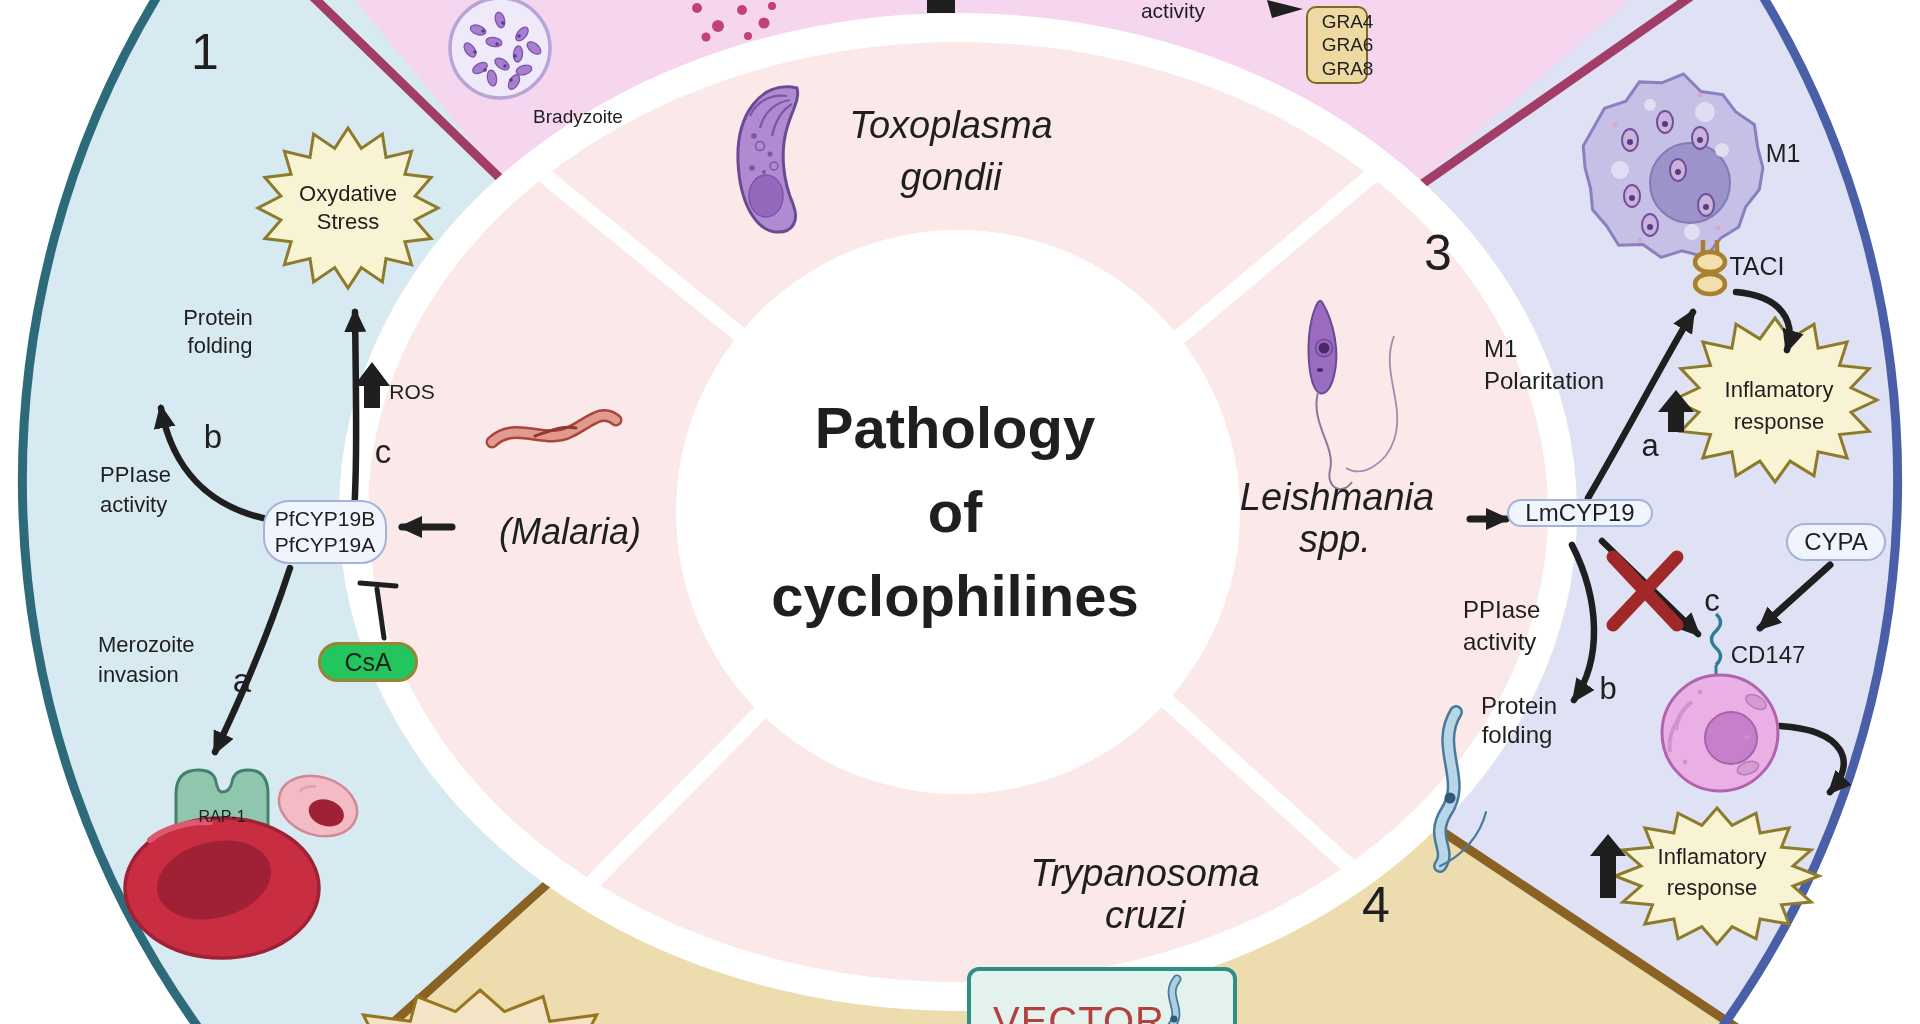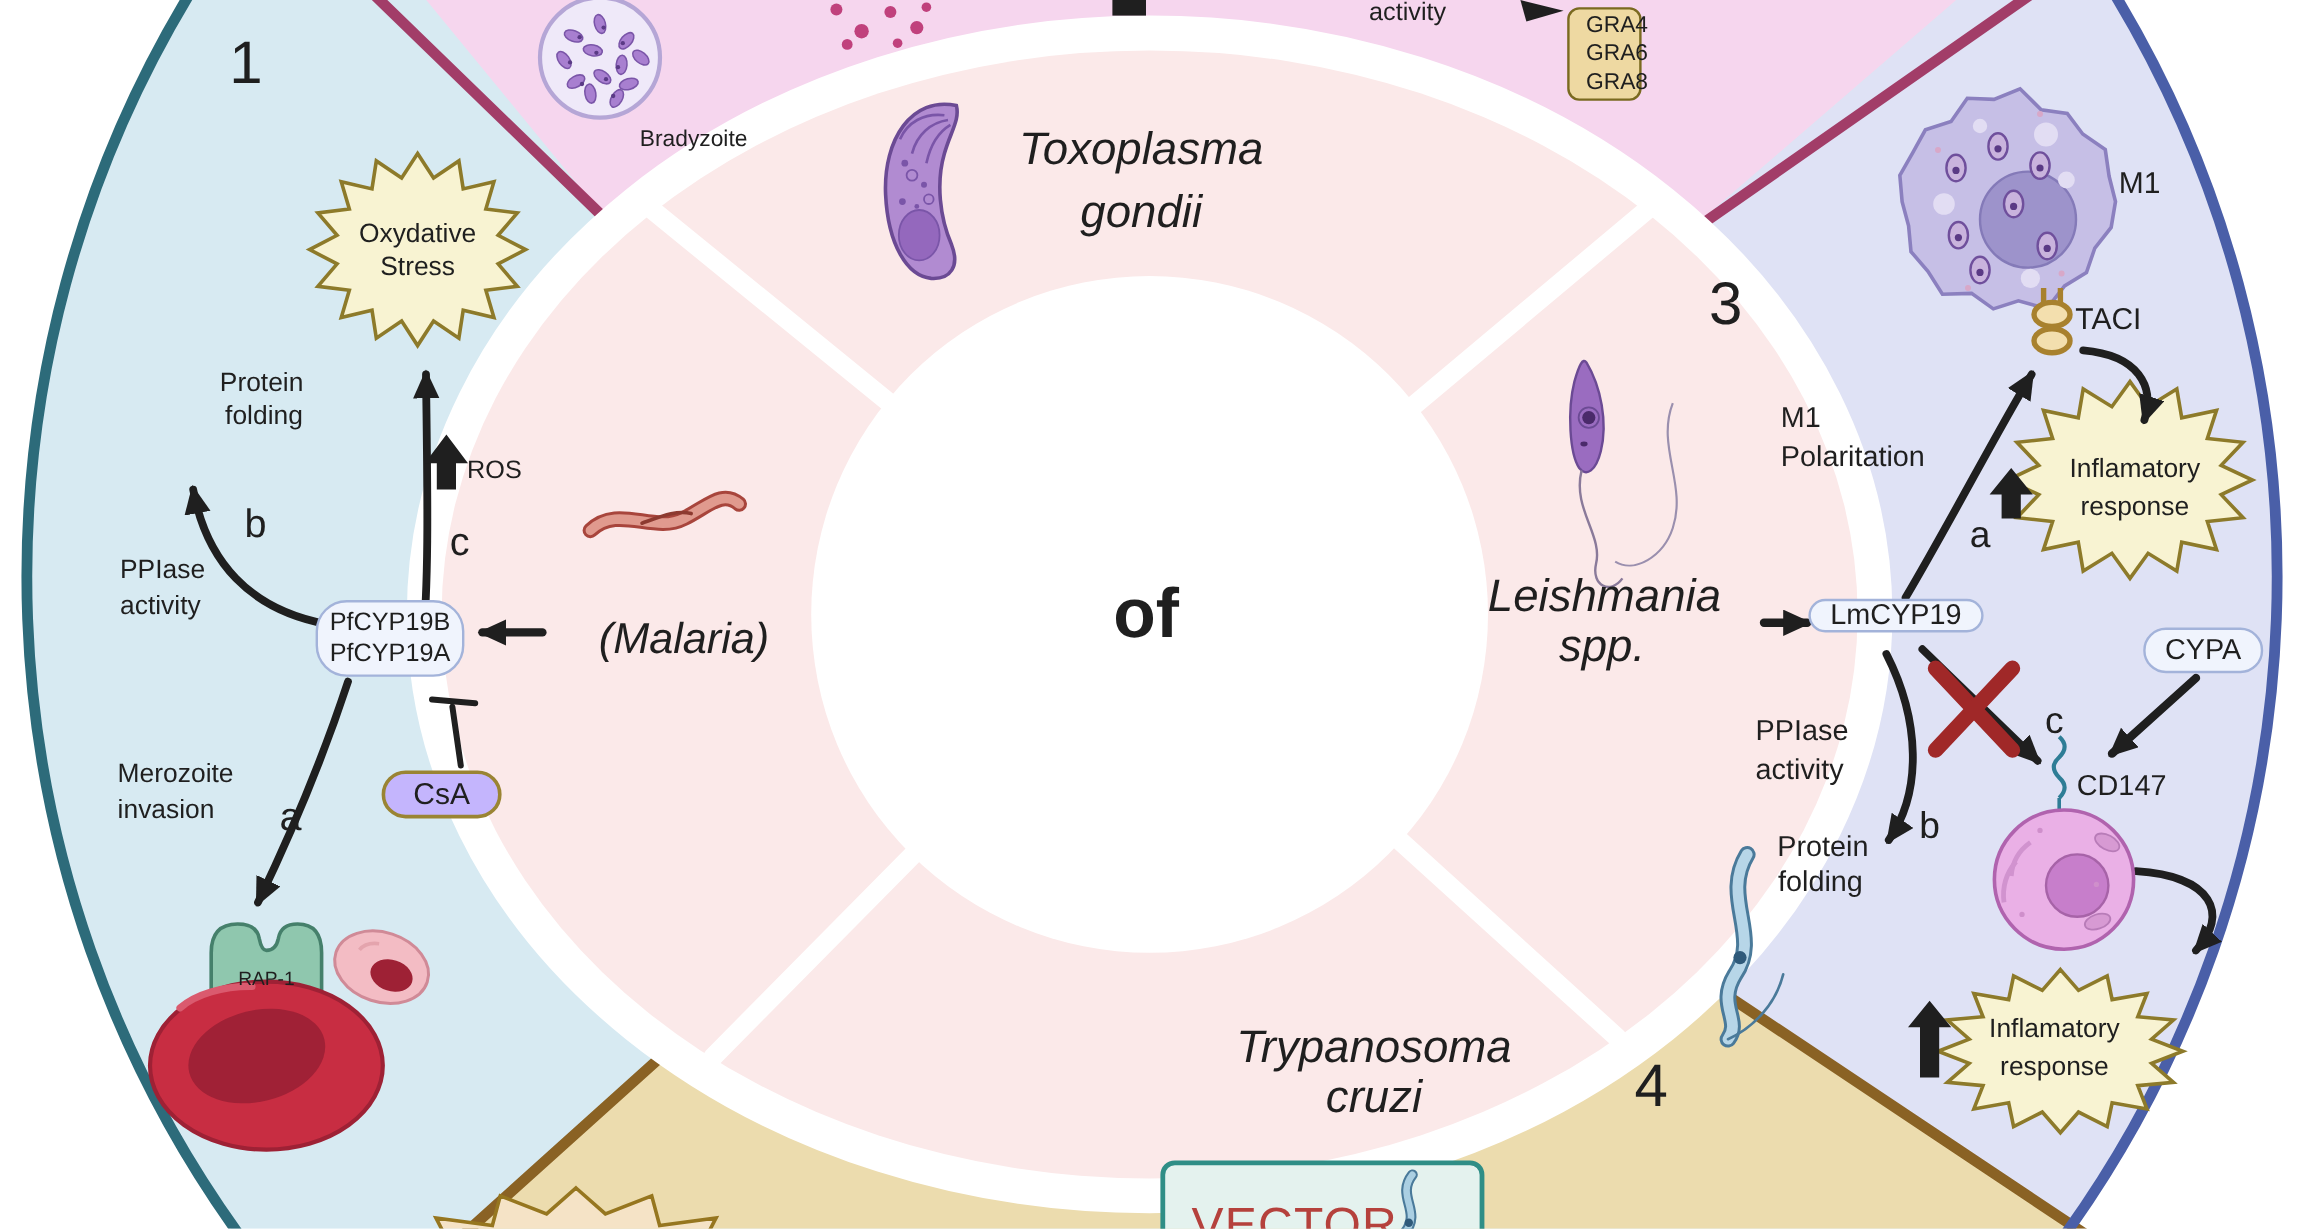--- a/index.html
+++ b/index.html
@@ -5,21 +5,21 @@
   html,body{margin:0;padding:0;background:#fff;overflow:hidden;}
   .stage{position:relative;width:1920px;height:1024px;background:#fff;font-family:"Liberation Sans",sans-serif;}
   .stage svg.base{position:absolute;left:0;top:0;}
   .lbl{position:absolute;transform:translate(-50%,-50%);white-space:nowrap;color:#1f1f1f;line-height:1.05;text-align:center;font-family:"Liberation Sans",sans-serif;}
   .lbl-l{position:absolute;white-space:nowrap;color:#1f1f1f;line-height:1.35;text-align:left;font-family:"Liberation Sans",sans-serif;}
   .it{font-style:italic;}
   .bold{font-weight:700;}
   .med{font-weight:500;}
   .cap{position:absolute;box-sizing:border-box;background:#f0f4fd;border:2px solid #a3b3da;border-radius:26px;
        display:flex;flex-direction:column;align-items:center;justify-content:center;color:#1f1f1f;line-height:1.25;}
-  .pill{position:absolute;box-sizing:border-box;background:#c4b5fd;border:3px solid #9a8433;border-radius:22px;
+  .pill{position:absolute;box-sizing:border-box;background:#22c55e;border:3px solid #9a8433;border-radius:22px;
        display:flex;align-items:center;justify-content:center;color:#1f1f1f;text-align:right;}
   .grabox{position:absolute;box-sizing:border-box;background:#eed9a2;border:2px solid #7a6a20;border-radius:10px;
        display:flex;flex-direction:column;align-items:center;justify-content:center;color:#1f1f1f;line-height:1.22;padding-left:21px;}
   .vecbox{position:absolute;box-sizing:border-box;background:#e4f2ee;border:4px solid #2f8e86;border-radius:12px;}
   .vecbox .vectext{position:absolute;left:22px;top:28px;color:#b5413c;font-size:40px;font-weight:500;letter-spacing:1px;}
 </style>
 </head>
 <body>
 
 <div class="stage">
@@ -253,21 +253,23 @@
 
     <g fill="none" stroke-linecap="round">
       <path d="M 1456,712 C 1434,748 1468,780 1446,812 C 1430,838 1452,850 1440,866" stroke="#4a7a9a" stroke-width="14"></path>
       <path d="M 1456,712 C 1434,748 1468,780 1446,812 C 1430,838 1452,850 1440,866" stroke="#b7d6e8" stroke-width="9"></path>
       <path d="M 1440,866 C 1462,856 1480,836 1486,812" stroke="#4a7a9a" stroke-width="2.2"></path>
       <circle cx="1450" cy="798" r="5.5" fill="#2f5a7a" stroke="none"></circle>
     </g>
   </g>
 </svg>
 
+  <div class="lbl bold" style="left:955px;top:428px;font-size:58px;">Pathology</div>
   <div class="lbl bold" style="left:955px;top:512px;font-size:58px;">of</div>
+  <div class="lbl bold" style="left:955px;top:596px;font-size:58px;">cyclophilines</div>
 
   <div class="lbl it" style="left:951px;top:126px;font-size:38px;">Toxoplasma</div>
   <div class="lbl it" style="left:951px;top:178px;font-size:38px;">gondii</div>
   <div class="lbl it" style="left:570px;top:532px;font-size:36px;">(Malaria)</div>
   <div class="lbl it" style="left:1337px;top:498px;font-size:38px;">Leishmania</div>
   <div class="lbl it" style="left:1335px;top:540px;font-size:38px;">spp.</div>
   <div class="lbl it" style="left:1145px;top:874px;font-size:38px;">Trypanosoma</div>
   <div class="lbl it" style="left:1145px;top:916px;font-size:38px;">cruzi</div>
 
   <div class="lbl med" style="left:205px;top:52px;font-size:50px;">1</div>

